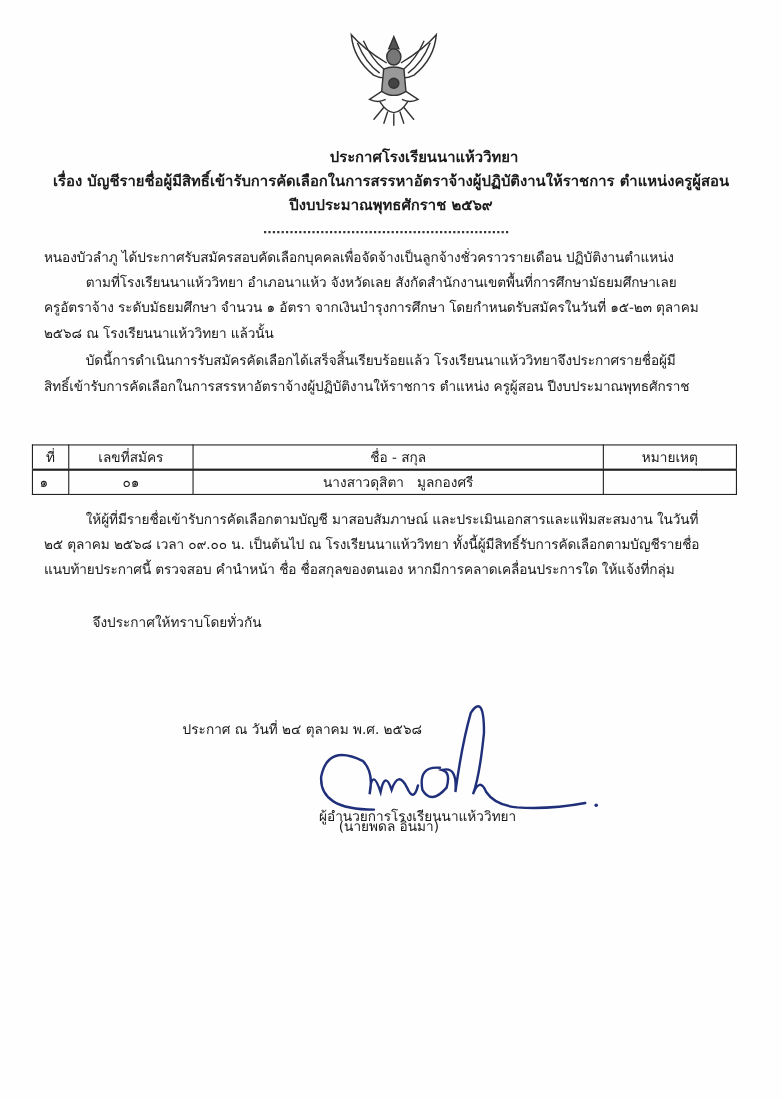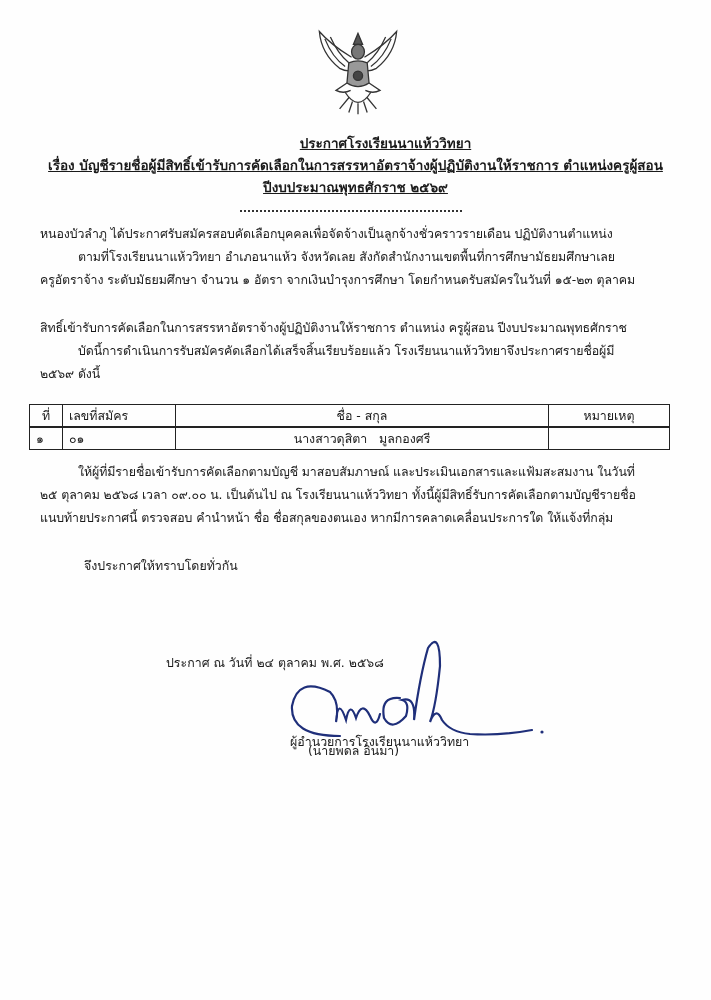--- a/index.html
+++ b/index.html
@@ -3,32 +3,32 @@
 <meta charset="utf-8">
 <style>
   html, body { margin: 0; padding: 0; }
   body {
     width: 711px; height: 1000px; background: #fefefe; overflow: hidden;
     font-family: "DejaVu Sans", "Liberation Sans", sans-serif; color: #1a1a1a;
     position: relative;
   }
   .page { position: absolute; left: 0; top: 0; width: 711px; height: 1000px; }
   .emblem { position: absolute; left: 312px; top: 26px; width: 92px; height: 92px; }
-  .title-block { position: absolute; left: 0; top: 132px; width: 711px; text-align: center; font-weight: bold; font-size: 13.5px; line-height: 22px; text-decoration: underline; }
+  .title-block { position: absolute; left: 0; top: 132px; width: 711px; text-align: center; font-weight: bold; font-size: 13.5px; line-height: 22px; }
   .title-block .l1 { padding-left: 60px; }
   .title-block .l3 { }
   .dotline { position: absolute; left: 240px; top: 210px; width: 222px; border-top: 2px dotted #333; }
   .para { position: absolute; left: 40px; width: 632px; font-size: 12.4px; line-height: 23px; letter-spacing: -0.1px; }
   .para .ln { display: block; white-space: nowrap; }
   .para .ind { padding-left: 38px; }
   table.list { position: absolute; left: 29px; top: 404px; width: 641px; border-collapse: collapse; font-size: 12.4px; }
   table.list td, table.list th { border: 1px solid #222; height: 21px; padding: 0 6px; font-weight: normal; }
   table.list thead tr { border-bottom: 2px solid #222; }
   .c1 { width: 20px; text-align: center; }
-  .c2 { width: 100px; text-align: left; }
+  .c2 { width: 100px; text-align: center; }
   .c3 { width: 360px; text-align: center; }
   .c4 { text-align: center; }
   th.c3 { text-align: center; margin-top: 14px; }
   .closing { position: absolute; left: 84px; top: 556px; font-size: 12.4px; }
   .announce-date { position: absolute; left: 122px; top: 653px; font-size: 12.4px; margin-left: 44px; }
   .signature { position: absolute; left: 280px; top: 636px; width: 270px; height: 112px; }
   .signer-name { position: absolute; left: 308px; top: 741px; font-size: 12.4px; }
   .signer-title { position: absolute; left: 290px; top: 732px; font-size: 12.4px; }
 </style>
 </head>
@@ -54,26 +54,26 @@
     <div class="l1">ประกาศโรงเรียนนาแห้ววิทยา</div>
     <div>เรื่อง บัญชีรายชื่อผู้มีสิทธิ์เข้ารับการคัดเลือกในการสรรหาอัตราจ้างผู้ปฏิบัติงานให้ราชการ ตำแหน่งครูผู้สอน</div>
     <div class="l3">ปีงบประมาณพุทธศักราช ๒๕๖๙</div>
   </div>
   <div class="dotline"></div>
 
   <div class="para" style="top:222px">
     <span class="ln">หนองบัวลำภู ได้ประกาศรับสมัครสอบคัดเลือกบุคคลเพื่อจัดจ้างเป็นลูกจ้างชั่วคราวรายเดือน  ปฏิบัติงานตำแหน่ง</span>
     <span class="ln ind">ตามที่โรงเรียนนาแห้ววิทยา อำเภอนาแห้ว จังหวัดเลย สังกัดสำนักงานเขตพื้นที่การศึกษามัธยมศึกษาเลย</span>
     <span class="ln">ครูอัตราจ้าง ระดับมัธยมศึกษา จำนวน ๑ อัตรา จากเงินบำรุงการศึกษา โดยกำหนดรับสมัครในวันที่ ๑๕-๒๓ ตุลาคม</span>
+    <span class="ln">๒๕๖๘  ณ โรงเรียนนาแห้ววิทยา แล้วนั้น</span>
   </div>
 
   <div class="para" style="top:316px">
+    <span class="ln ind">บัดนี้การดำเนินการรับสมัครคัดเลือกได้เสร็จสิ้นเรียบร้อยแล้ว โรงเรียนนาแห้ววิทยาจึงประกาศรายชื่อผู้มี</span>
     <span class="ln">สิทธิ์เข้ารับการคัดเลือกในการสรรหาอัตราจ้างผู้ปฏิบัติงานให้ราชการ ตำแหน่ง ครูผู้สอน  ปีงบประมาณพุทธศักราช</span>
-    <span class="ln ind">บัดนี้การดำเนินการรับสมัครคัดเลือกได้เสร็จสิ้นเรียบร้อยแล้ว โรงเรียนนาแห้ววิทยาจึงประกาศรายชื่อผู้มี</span>
-    <span class="ln">๒๕๖๙   ดังนี้</span>
   </div>
 
   <table class="list">
     <thead>
       <tr>
         <th class="c1">ที่</th>
         <th class="c2">เลขที่สมัคร</th>
         <th class="c3">ชื่อ - สกุล</th>
         <th class="c4">หมายเหตุ</th>
       </tr>

